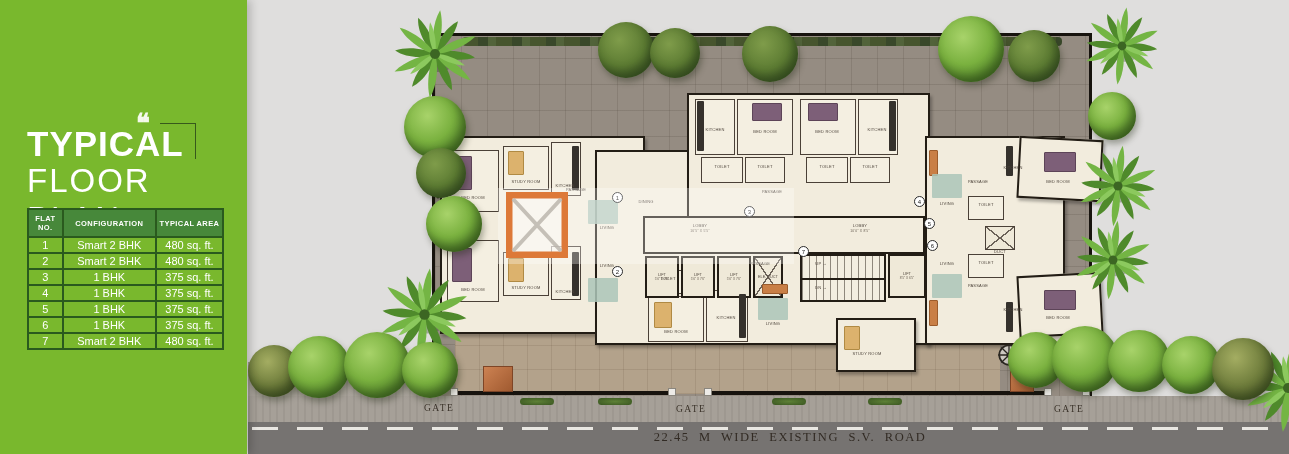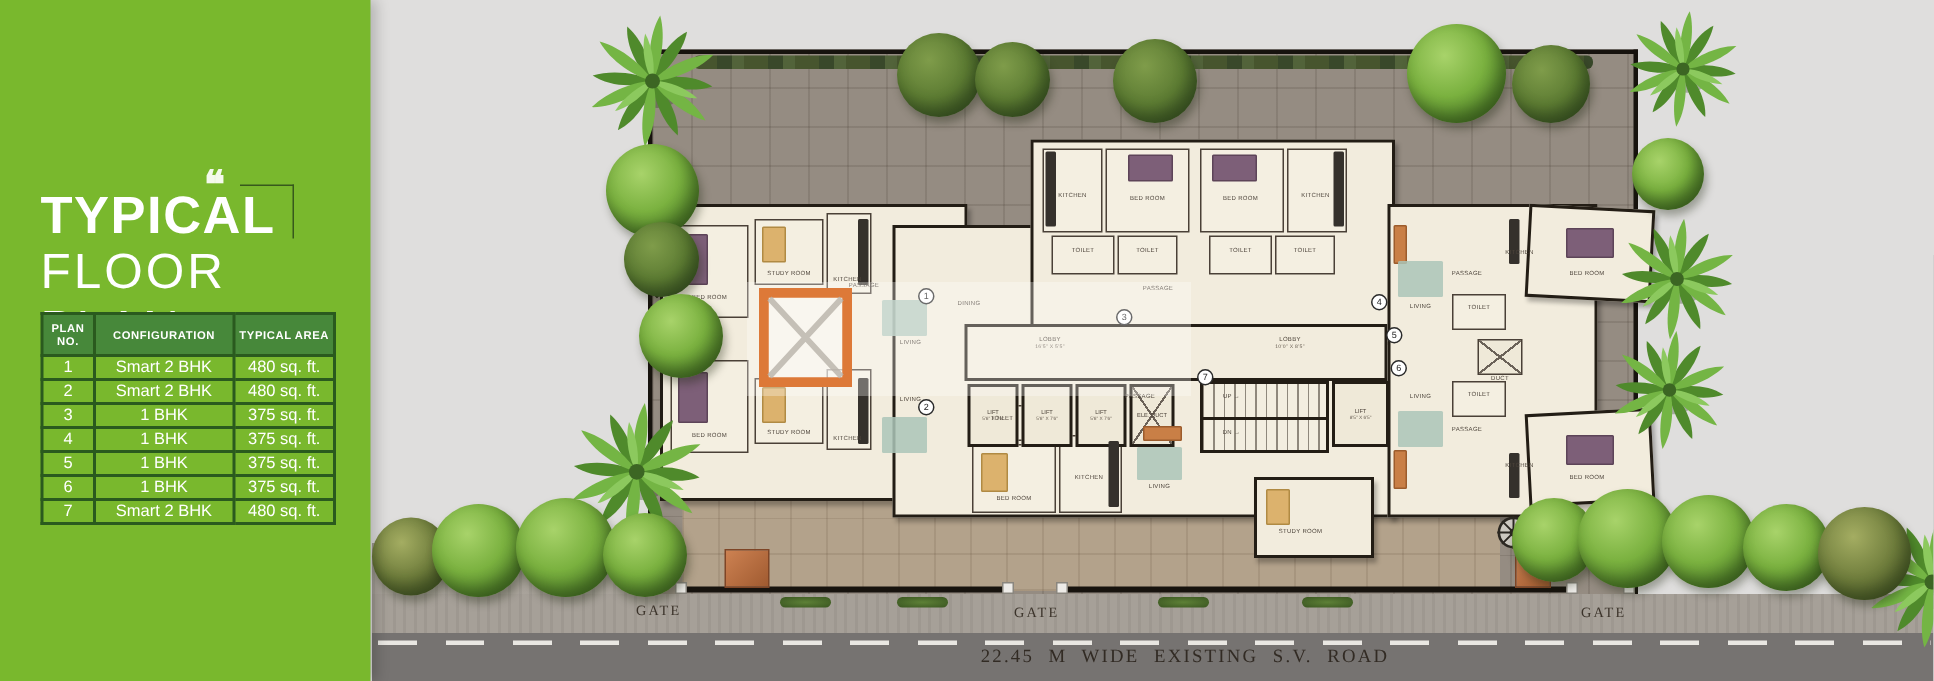--- a/index.html
+++ b/index.html
@@ -366,21 +366,21 @@
     <div class="title1">TYPICAL</div>
     <div class="title2">FLOOR PLAN</div>
     <table class="flat-table">
       <colgroup>
           <col class="c1">
           <col class="c2">
           <col class="c3">
         </colgroup>
       <thead>
         <tr>
-          <th>PLAN NO.</th>
+          <th>FLAT NO.</th>
           <th>CONFIGURATION</th>
           <th>TYPICAL AREA</th>
         </tr>
       </thead>
       <tbody>
         <tr>
           <td>1</td>
           <td>Smart 2 BHK</td>
           <td>480 sq. ft.</td>
         </tr>

